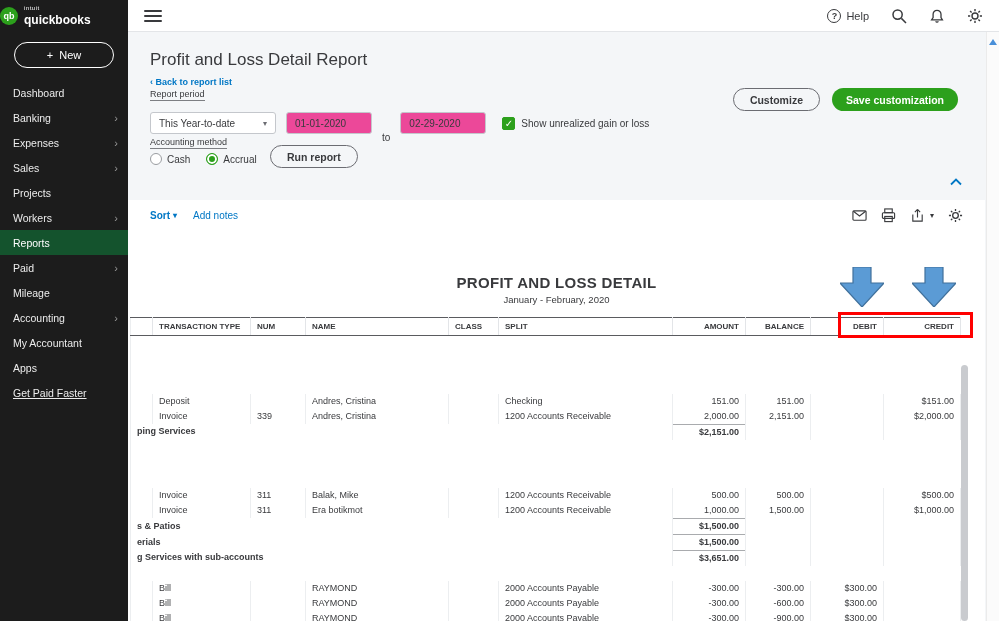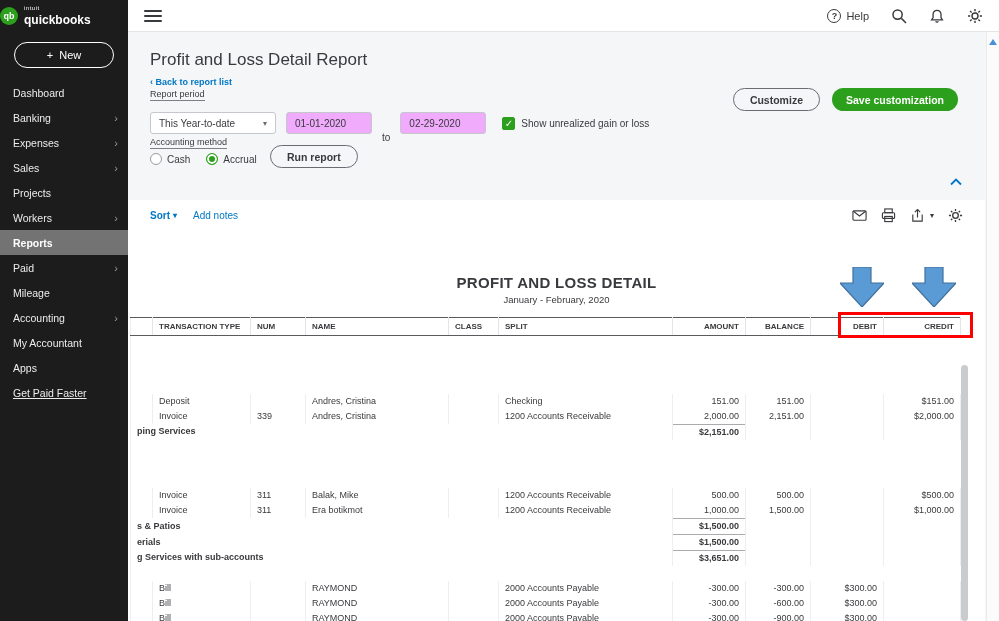--- a/index.html
+++ b/index.html
@@ -13,40 +13,40 @@
   
   .sidebar{position:absolute; left:0; top:0; width:128px; height:100%; background:#1c1c1c; color:#fff; z-index:5;}
   .brand{display:flex; align-items:center; gap:6px; padding:7px 0; height:32px;}
   .brand-circle{width:18px; height:18px; border-radius:50%; background:var(--green); display:flex; align-items:center; justify-content:center; font-size:9px; font-weight:bold;}
   .brand-text{line-height:1;}
   .brand-intuit{display:block; font-size:6px; letter-spacing:.5px;}
   .brand-name{font-size:12px; font-weight:bold;}
   .new-btn{margin:10px 14px 12px; border:1px solid #fff; border-radius:14px; height:26px; display:flex; align-items:center; justify-content:center; gap:6px; font-size:11px; cursor:pointer; background:transparent; color:#fff;}
   .side-nav{}
   .side-item{height:25px; display:flex; align-items:center; justify-content:space-between; padding:0 10px 0 13px; font-size:10.5px; color:#ececec; cursor:pointer;}
-  .side-item.selected{background:#737373; font-weight:bold; color:#fff;}
+  .side-item.selected{background:#14532d; font-weight:normal; color:#fff;}
   .side-item .chev{color:#9a9a9a; font-size:11px;}
 
   
   .topbar{position:absolute; left:128px; right:0; top:0; height:32px; background:#fff; border-bottom:1px solid #e3e5e8; display:flex; align-items:center; padding:0 16px; z-index:4;}
   .hamburger{width:18px; cursor:pointer;}
   .hamburger span{display:block; height:2px; background:var(--dark); margin:3px 0; border-radius:1px;}
   .topbar-right{margin-left:auto; display:flex; align-items:center; gap:22px;}
   .help{display:flex; align-items:center; gap:5px; font-size:11px; cursor:pointer;}
   .help-circle{width:14px; height:14px; border:1.2px solid var(--dark); border-radius:50%; display:flex; align-items:center; justify-content:center; font-size:9px; font-weight:bold;}
   .tb-icon{width:16px; height:16px; cursor:pointer; display:block;}
 
   
   .filter-area{position:absolute; left:128px; right:0; top:32px; height:168px; background:#f4f6f8;}
   .page-title{position:absolute; left:22px; top:18px; font-size:17px; color:var(--dark);}
   .back-link{position:absolute; left:22px; top:45px; font-size:9px; color:var(--blue); font-weight:bold; cursor:pointer;}
   .rp-label{position:absolute; left:22px; top:57px; font-size:9px; border-bottom:1px solid #7d7f83; padding-bottom:1px; cursor:default;}
   .controls-row{position:absolute; left:22px; top:71px; display:flex; align-items:center; gap:10px;}
   .select{width:126px; height:22px; background:#fff; border:1px solid #c4c7cc; border-radius:3px; display:flex; align-items:center; justify-content:space-between; padding:0 8px; font-size:10px; cursor:pointer;}
-  .date-input{width:86px; height:22px; background:#f0abfc; border:1px solid #c4c7cc; border-radius:3px; padding:0 8px; font-size:10px; font-family:"Liberation Sans",sans-serif; color:var(--dark);}
+  .date-input{width:86px; height:22px; background:#ec4899; border:1px solid #c4c7cc; border-radius:3px; padding:0 8px; font-size:10px; font-family:"Liberation Sans",sans-serif; color:var(--dark);}
   .to-label{font-size:10px;margin-top:29px;}
   .checkbox-wrap{display:flex; align-items:center; gap:6px; margin-left:6px; cursor:pointer;}
   .checkbox{width:13px; height:13px; border:1px solid #c4c7cc; border-radius:2px; background:#fff; color:#fff; font-size:10px; line-height:12px; text-align:center;}
   .checkbox.checked{background:var(--green); border-color:var(--green);}
   .checkbox-label{font-size:10px;}
   .action-buttons{position:absolute; right:41px; top:56px; display:flex; gap:12px;}
   .btn-outline{height:23px; padding:0 16px; border:1px solid #6b6c72; border-radius:13px; background:transparent; font-size:10.5px; font-weight:bold; color:var(--dark); display:flex; align-items:center; cursor:pointer; font-family:"Liberation Sans",sans-serif;}
   .btn-green{height:23px; padding:0 14px; border:none; border-radius:13px; background:var(--green); color:#fff; font-size:10.5px; font-weight:bold; display:flex; align-items:center; cursor:pointer; font-family:"Liberation Sans",sans-serif;}
   .am-label{position:absolute; left:22px; top:105px; font-size:9px; border-bottom:1px solid #7d7f83; padding-bottom:1px;}
   .method-row{position:absolute; left:22px; top:121px; display:flex; align-items:center; gap:16px;}

